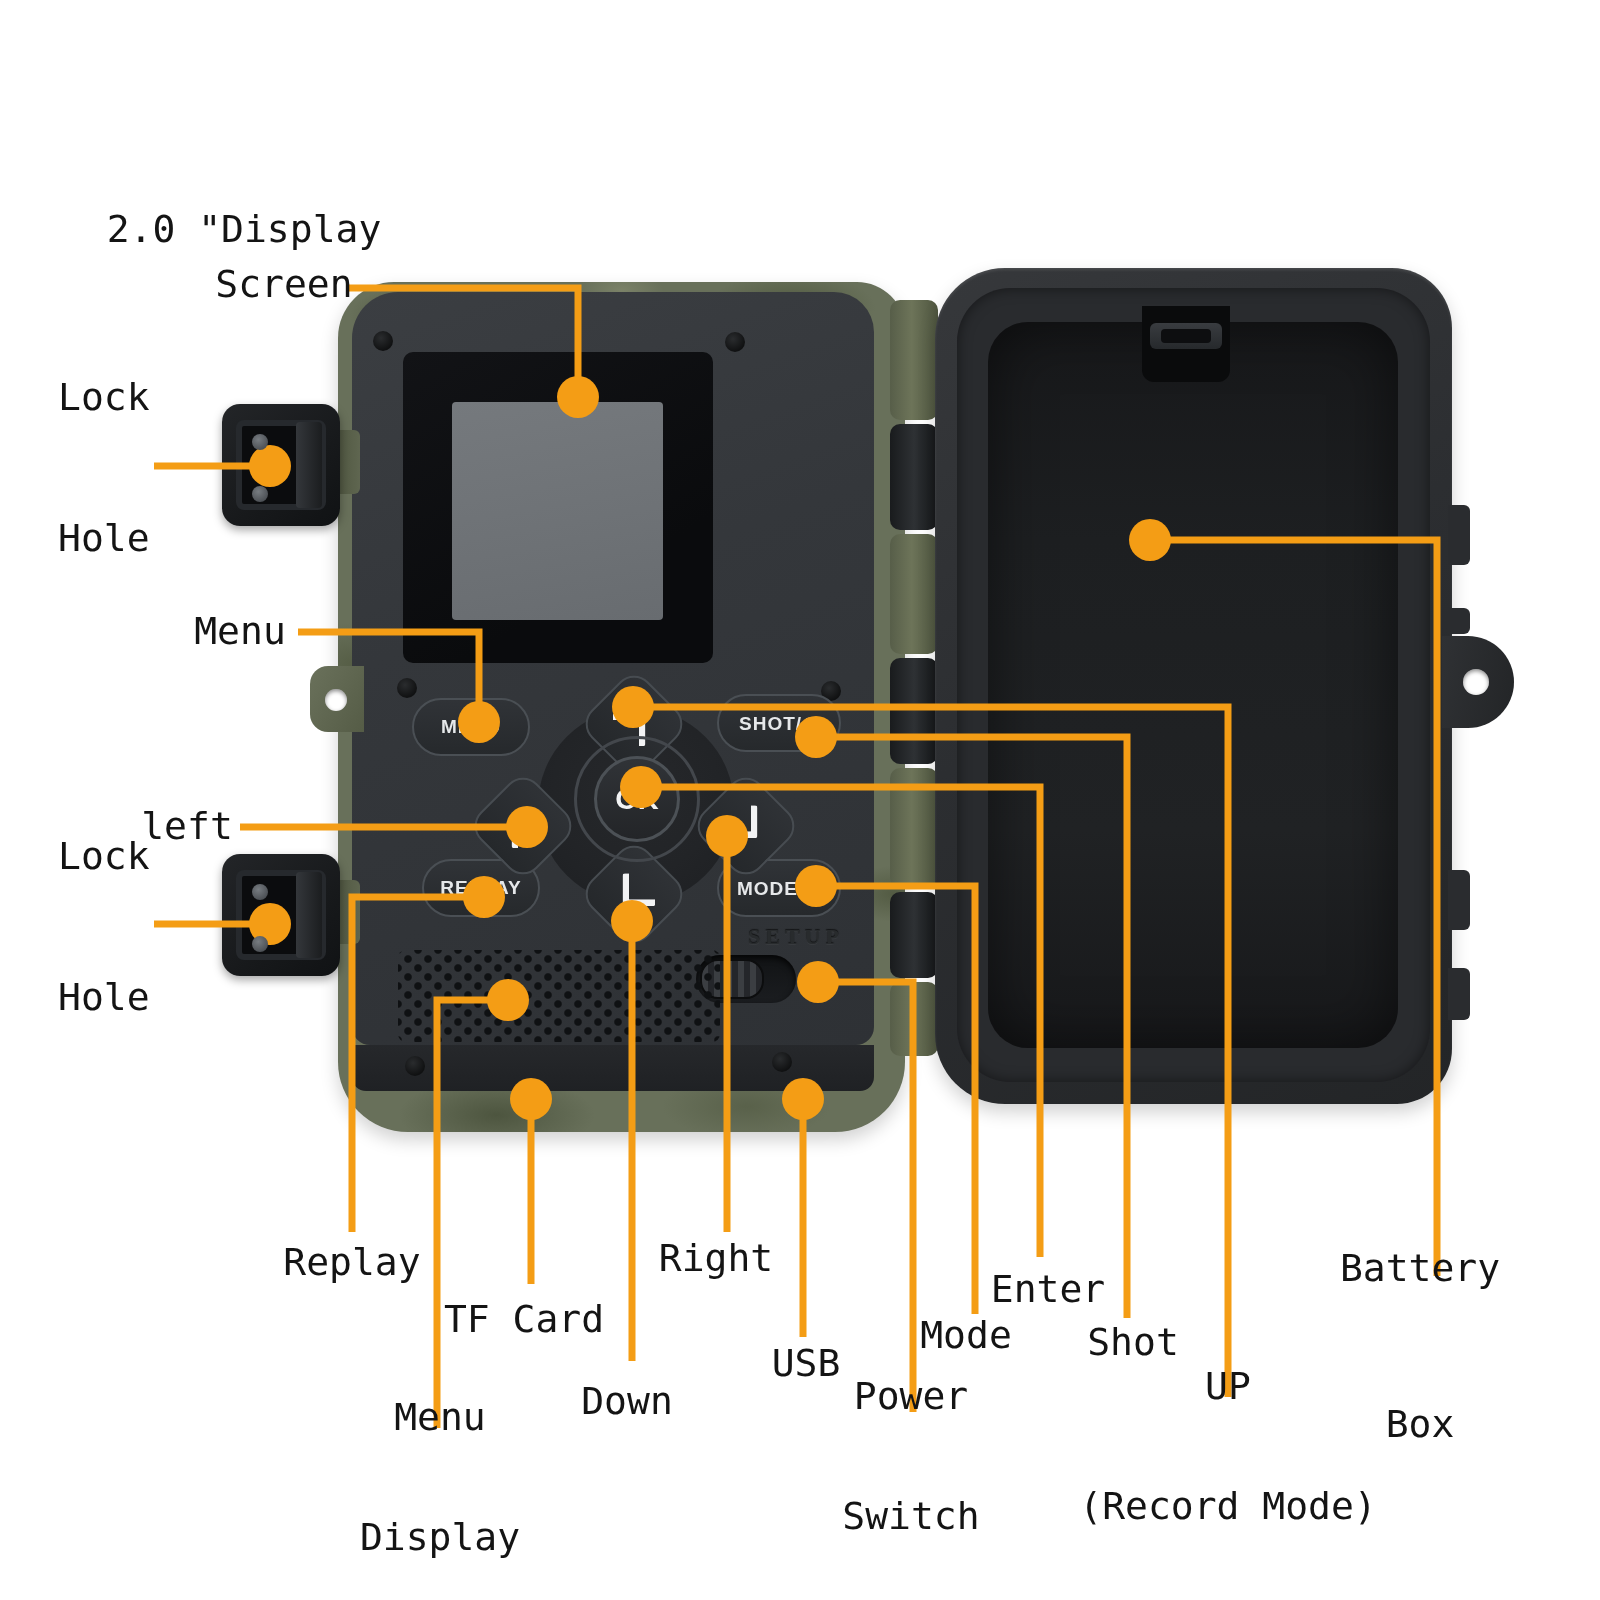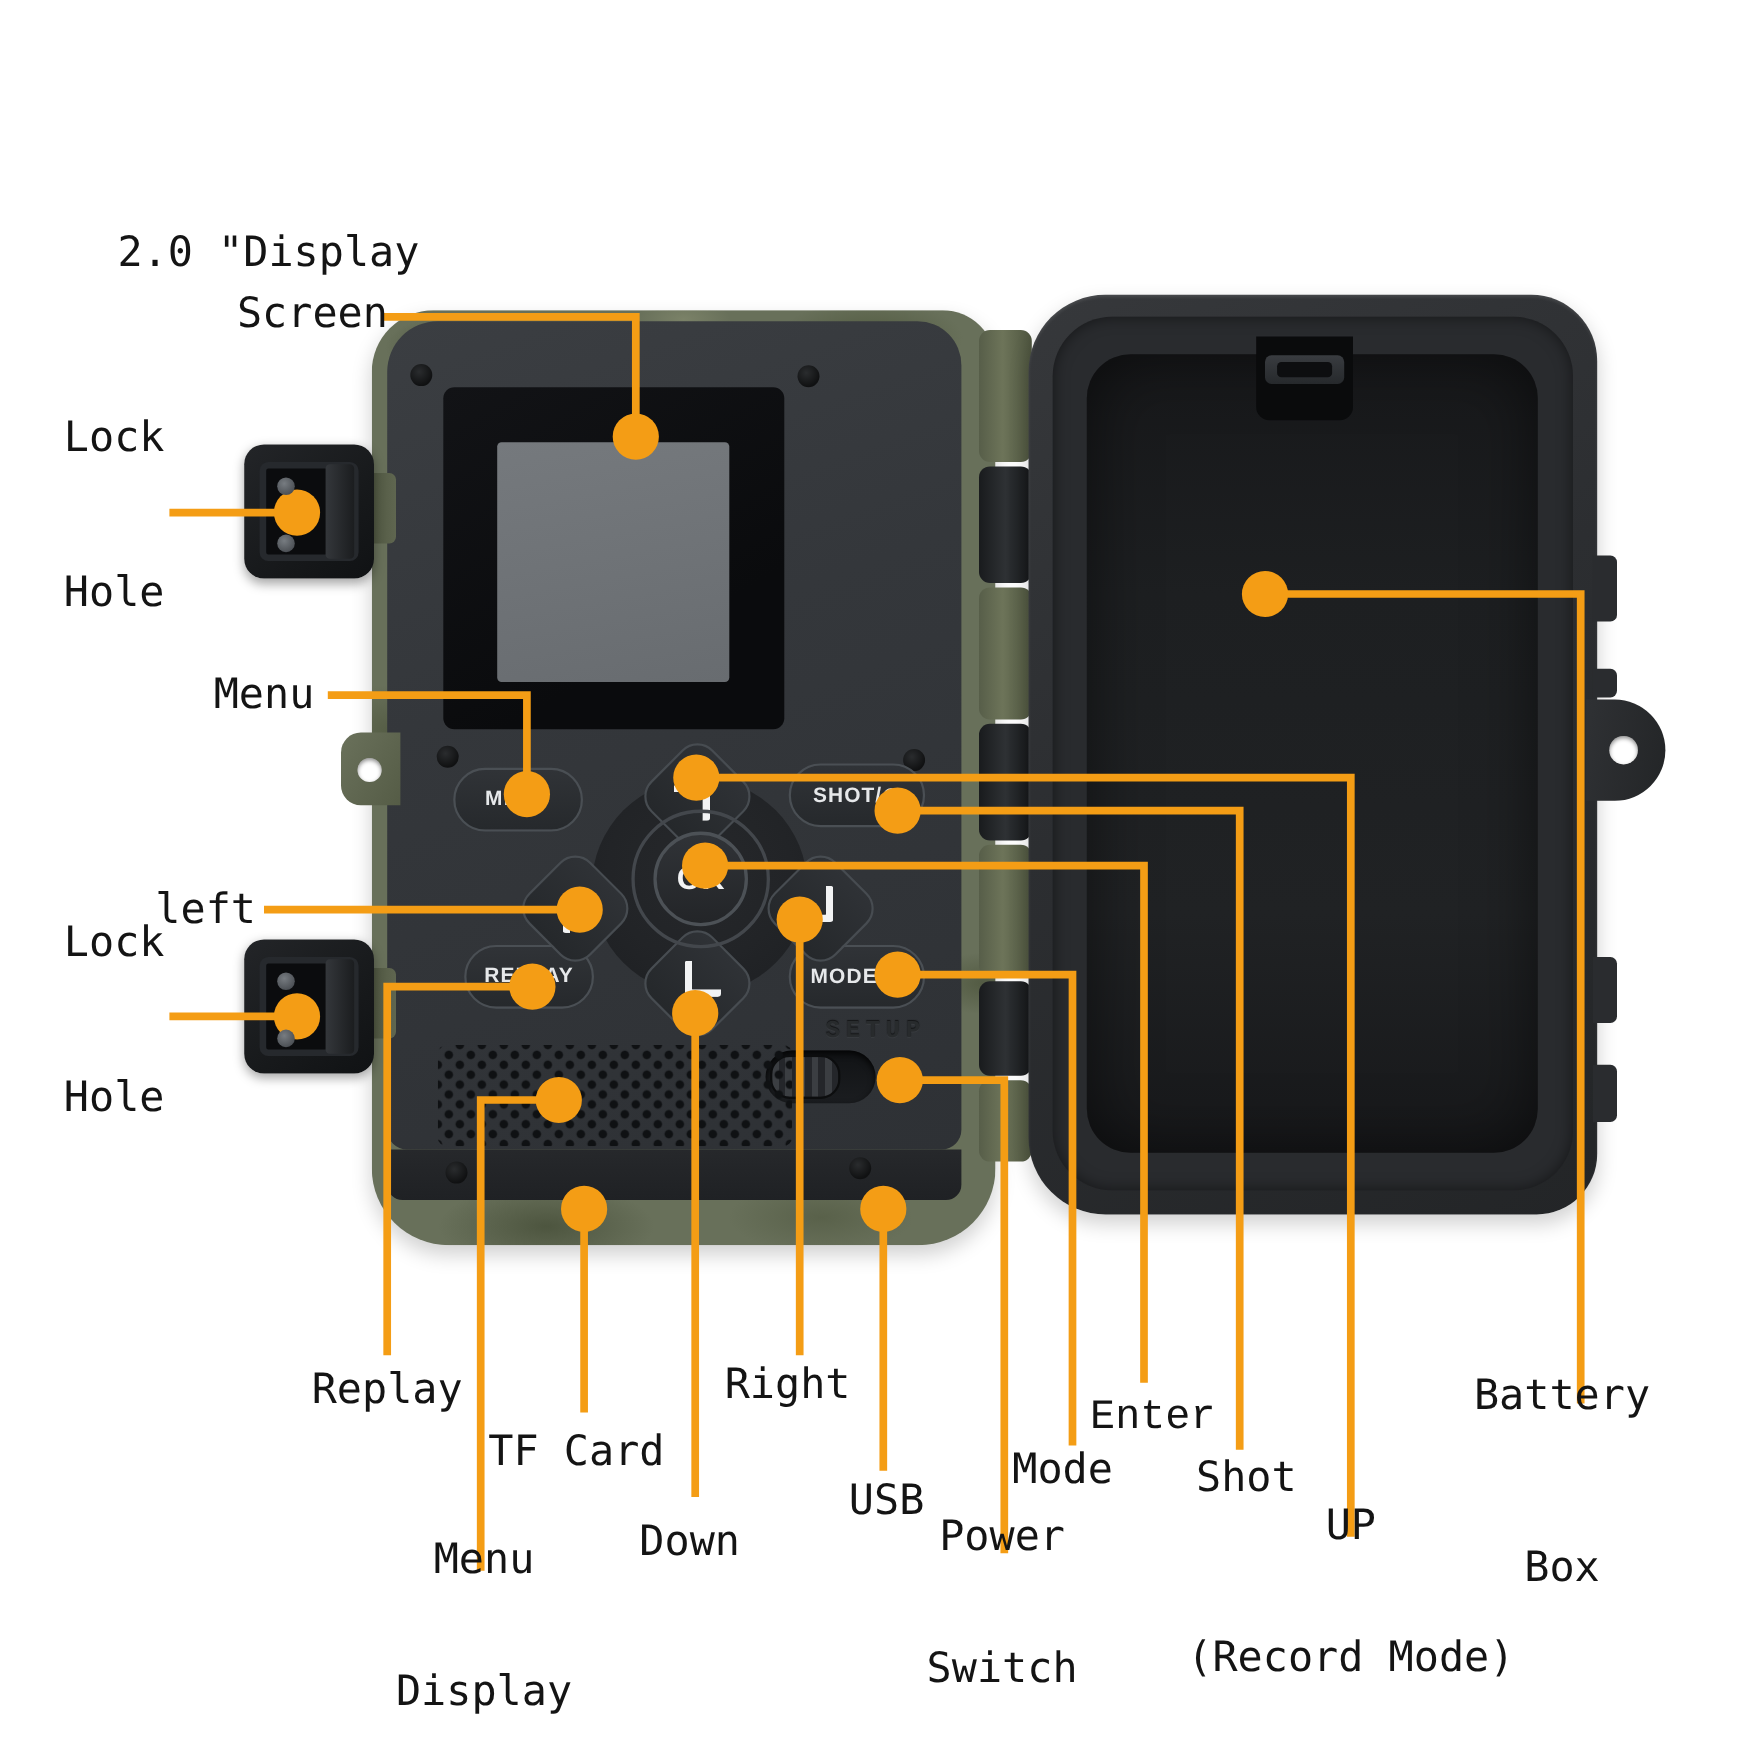--- a/index.html
+++ b/index.html
@@ -56,21 +56,21 @@
   .chev{display:block;width:26px;height:26px;border-top:7px solid #f2f3f4;
     border-right:7px solid #f2f3f4;border-radius:3px;}
   .ok-ring{position:absolute;left:574px;top:736px;width:126px;height:126px;border-radius:50%;
     border:3px solid #43474c;box-sizing:border-box;}
   .ok-btn{position:absolute;left:594px;top:756px;width:86px;height:86px;border-radius:50%;
     background:linear-gradient(180deg,#303337,#232528);border:3px solid #4c5156;
     box-sizing:border-box;display:flex;align-items:center;justify-content:center;
     color:#f2f3f4;font-weight:bold;font-size:29px;font-family:"Liberation Sans",sans-serif;}
 
   .setup-text{position:absolute;left:796px;top:937px;transform:translate(-50%,-50%);
-    font-family:Liberation Mono, monospace;font-weight:bold;font-size:22px;
+    font-family:Liberation Serif, serif;font-weight:bold;font-size:22px;
     letter-spacing:5px;color:#282b2d;text-shadow:0 -1px 1px rgba(0,0,0,0.6),0 1px 1px rgba(255,255,255,0.05);}
   .power-switch{position:absolute;left:696px;top:955px;width:100px;height:48px;border-radius:24px;
     background:linear-gradient(180deg,#111315,#1b1d20);box-shadow:inset 0 3px 6px rgba(0,0,0,0.8);}
   .power-knob{position:absolute;left:4px;top:4px;width:64px;height:40px;border-radius:18px;
     background:repeating-linear-gradient(90deg,#3b3e42 0 6px,#24262a 6px 12px);
     border:2px solid #0c0d0e;box-sizing:border-box;}
   .speaker{position:absolute;left:398px;top:950px;width:322px;height:92px;border-radius:8px;
     background-image:
       radial-gradient(circle, #0f1113 3.2px, rgba(15,17,19,0) 4.4px),
       radial-gradient(circle, #0f1113 3.2px, rgba(15,17,19,0) 4.4px);
@@ -289,21 +289,21 @@
 
   <div class="lbl" style="left:806px;top:1363px;">USB</div>
 
   <div class="lbl" style="left:911px;top:1456px;">
     <div>Power</div>
     <div>Switch</div>
   </div>
 
   <div class="lbl" style="left:966px;top:1335px;">Mode</div>
 
-  <div class="lbl" style="left:1048px;top:1289px;font-family:Liberation Mono, monospace;">Enter</div>
+  <div class="lbl" style="left:1048px;top:1289px;">Enter</div>
 
   <div class="lbl" style="left:1133px;top:1342px;">Shot</div>
 
   <div class="lbl" style="left:1228px;top:1446px;">
     <div>UP</div>
     <div>(Record Mode)</div>
   </div>
 
   <div class="lbl lh52" style="left:1420px;top:1346px;">
     <div>Battery</div>

